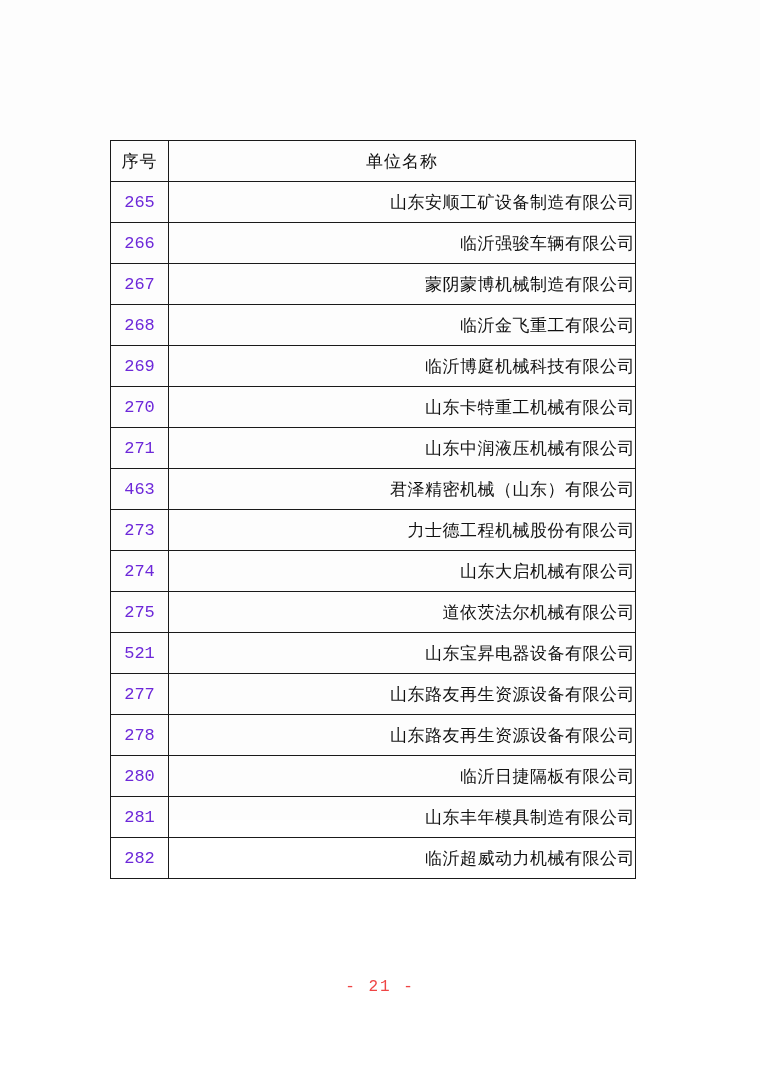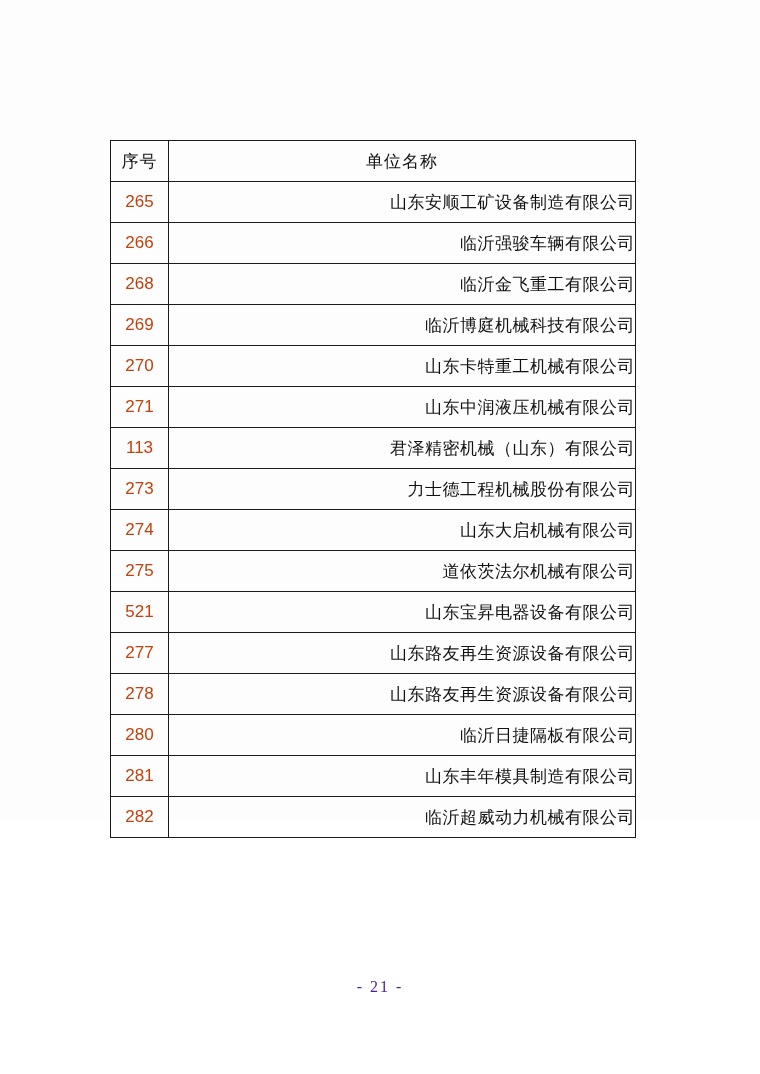--- a/index.html
+++ b/index.html
@@ -47,40 +47,40 @@
     text-align: center;
     font-family: "Liberation Sans", "DejaVu Sans", sans-serif;
     font-weight: bold;
     font-size: 17px;
     letter-spacing: 1px;
     color: #111;
   }
   .cell-no {
     text-align: center;
     font-size: 17px;
-    color: #c2410c;
-    font-family: Liberation Sans, sans-serif;
+    color: #6d28d9;
+    font-family: Liberation Mono, monospace;
   }
   .cell-name {
     text-align: right;
     padding-left: 12px;
     font-size: 17px;
     color: #111;
     letter-spacing: 0.5px;
     font-family: "Liberation Serif", "DejaVu Serif", serif;
   }
   .page-number {
     position: absolute;
     left: 0;
     right: 0;
     top: 978px;
     text-align: center;
     font-size: 16px;
-    color: #4c1d95;
-    font-family: Liberation Serif, serif;
+    color: #ef4444;
+    font-family: Liberation Mono, monospace;
     letter-spacing: 2px;
   }
 </style>
 </head>
 <body>
 
 <div class="page">
 
   <div class="doc-table-wrap">
     <table class="doc-table">
@@ -97,37 +97,41 @@
       <tbody>
         <tr>
           <td class="cell-no">265</td>
           <td class="cell-name">山东安顺工矿设备制造有限公司</td>
         </tr>
         <tr>
           <td class="cell-no">266</td>
           <td class="cell-name">临沂强骏车辆有限公司</td>
         </tr>
         <tr>
+          <td class="cell-no">267</td>
+          <td class="cell-name">蒙阴蒙博机械制造有限公司</td>
+        </tr>
+        <tr>
           <td class="cell-no">268</td>
           <td class="cell-name">临沂金飞重工有限公司</td>
         </tr>
         <tr>
           <td class="cell-no">269</td>
           <td class="cell-name">临沂博庭机械科技有限公司</td>
         </tr>
         <tr>
           <td class="cell-no">270</td>
           <td class="cell-name">山东卡特重工机械有限公司</td>
         </tr>
         <tr>
           <td class="cell-no">271</td>
           <td class="cell-name">山东中润液压机械有限公司</td>
         </tr>
         <tr>
-          <td class="cell-no">113</td>
+          <td class="cell-no">463</td>
           <td class="cell-name">君泽精密机械（山东）有限公司</td>
         </tr>
         <tr>
           <td class="cell-no">273</td>
           <td class="cell-name">力士德工程机械股份有限公司</td>
         </tr>
         <tr>
           <td class="cell-no">274</td>
           <td class="cell-name">山东大启机械有限公司</td>
         </tr>

